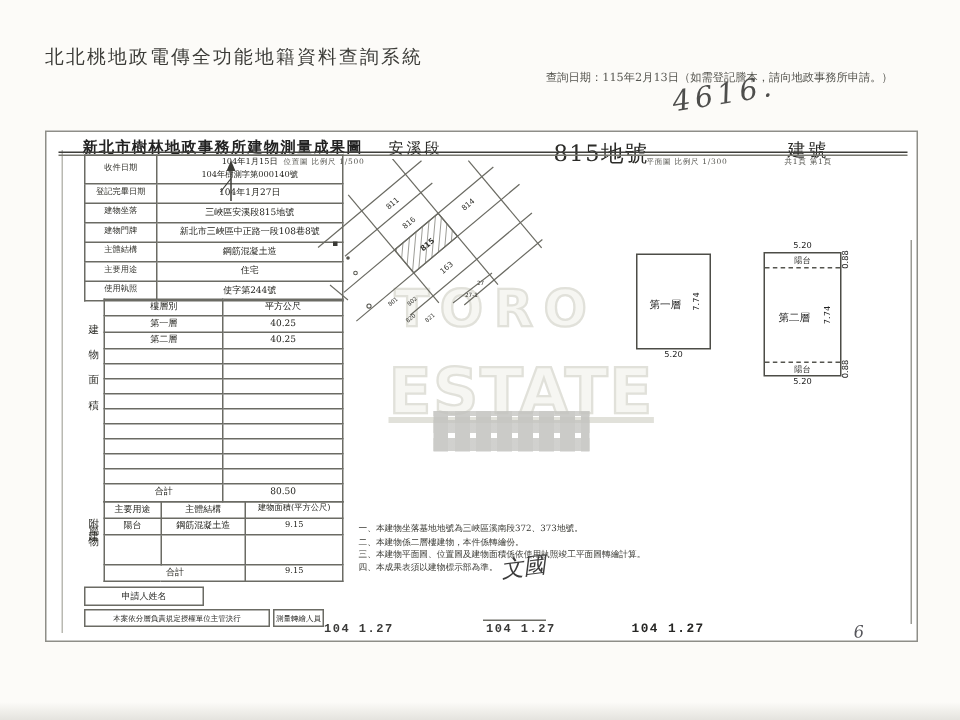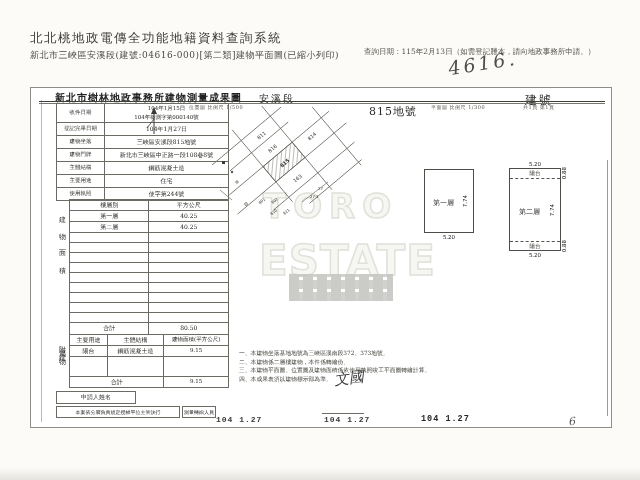--- a/index.html
+++ b/index.html
@@ -14,21 +14,21 @@
   .query-date{ left:364px; top:47px; font-size:7.5px; color:#55554f; }
 
   .doc {
     position:absolute; left:30px; top:87px; width:582px; height:341px;
     background:#fff; border:1px solid #8e8e88;
   }
   .doc .frame-left { left:10px; top:12px; width:1px; height:322px; background:#b9b9b2; }
 
   .doc-title { left:24px; top:3px; font-size:10px; font-weight:600; letter-spacing:1px; color:#222; }
   .doc-sec   { left:228px; top:4px; font-size:10px; letter-spacing:2px; }
-  .doc-land  { left:338px; top:16px; font-size:11px; letter-spacing:1px; }
+  .doc-land  { left:338px; top:5px; font-size:15px; letter-spacing:1px; }
   .doc-bno   { left:494px; top:4px; font-size:12px; letter-spacing:2px; }
   .rule { left:8px; top:13px; width:566px; height:3px; border-top:1px solid #3f3f3b; border-bottom:1px solid #77776f; }
   .tiny { font-size:5px; color:#55554f; letter-spacing:0.5px; }
   .scale-site { left:158px; top:16px; }
   .scale-plan { left:400px; top:16px; }
   .page-info  { left:492px; top:16px; }
 
   table { border-collapse:collapse; }
   td, th { border:1px solid #6b6b64; font-size:6px; font-weight:normal;
            text-align:center; color:#24241f; padding:0 1px; line-height:1.4; }
@@ -83,38 +83,37 @@
   .strip-top { position:absolute; left:0; right:0; top:0; height:10px; border-bottom:1px dashed #55554f; }
   .strip-bot { position:absolute; left:0; right:0; bottom:0; height:9px; border-top:1px dashed #55554f; }
   .strip .fp-small { position:absolute; left:50%; transform:translateX(-50%); font-size:5.5px; top:0.5px; }
 
   .artifact-line { left:576px; top:72px; width:1px; height:256px; background:#9a9a94; }
 
   .watermark { position:absolute; z-index:0; pointer-events:none; }
   .wm-word { font-family:"DejaVu Sans", sans-serif; font-weight:bold; color:#f6f6f2;
              -webkit-text-stroke:1.5px #e1e1da; }
   .wm1 { left:232px; top:98px;  font-size:34px; letter-spacing:7px; }
-  .wm2 { left:228px; top:148px; font-size:42px; letter-spacing:1px; }
+  .wm2 { left:228px; top:148px; font-size:42px; letter-spacing:1px;text-decoration:underline; }
   .wm-blocks { left:258px; top:186px; width:104px; height:27px; opacity:.85;
     background:
       repeating-linear-gradient(90deg, #c3c3bf 0 10px, rgba(255,255,255,0) 10px 14px),
       repeating-linear-gradient(0deg,  rgba(195,195,191,.9) 0 9px, rgba(255,255,255,0) 9px 12px);
   }
   .page-edge { left:0; bottom:0; width:640px; height:12px;
     background:linear-gradient(rgba(233,232,228,0), #e4e3de); }
 
   svg text { font-family:"DejaVu Sans", sans-serif; fill:#33332e; }
 </style>
 </head>
 <body>
 
 <div class="screen">
 
   <div class="abs sys-title">北北桃地政電傳全功能地籍資料查詢系統</div>
-  <div class="abs sys-sub">新北市三峽區安溪段(建號:04616-000)[第二類]建物平面圖(已縮小列印)</div>
   <div class="abs query-date">查詢日期：115年2月13日（如需登記謄本，請向地政事務所申請。）</div>
 
   <div class="doc">
 
     <div class="watermark abs wm-word wm1">TORO</div>
     <div class="watermark abs wm-word wm2">ESTATE</div>
     <div class="watermark abs wm-blocks"></div>
 
     <div class="abs frame-left"></div>
 

